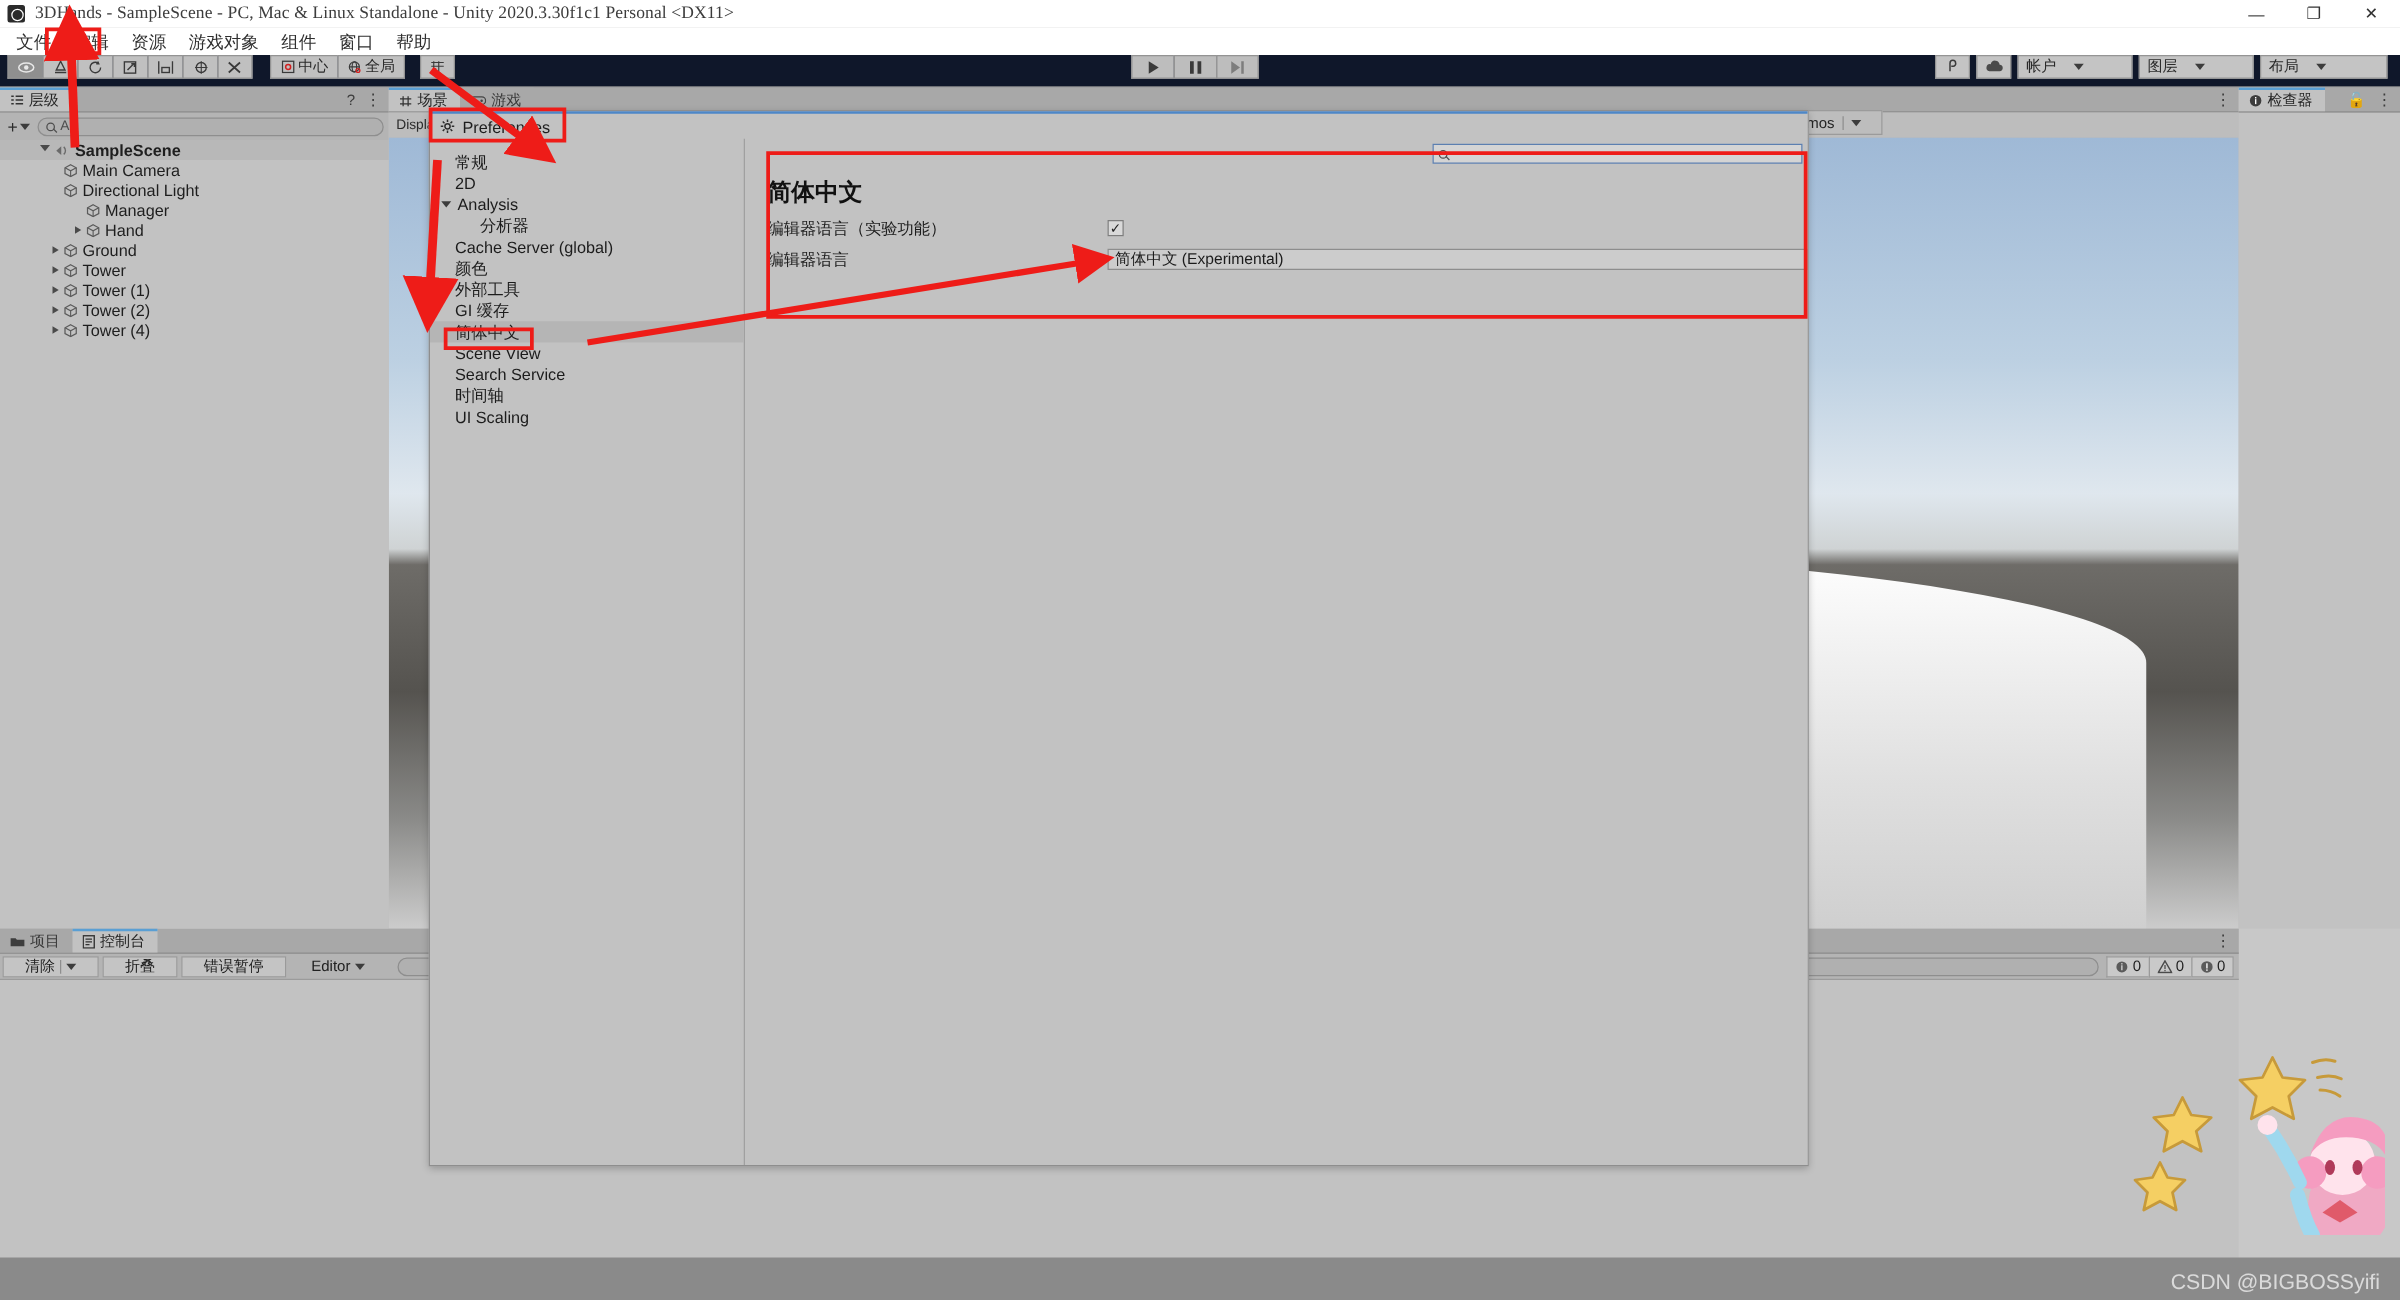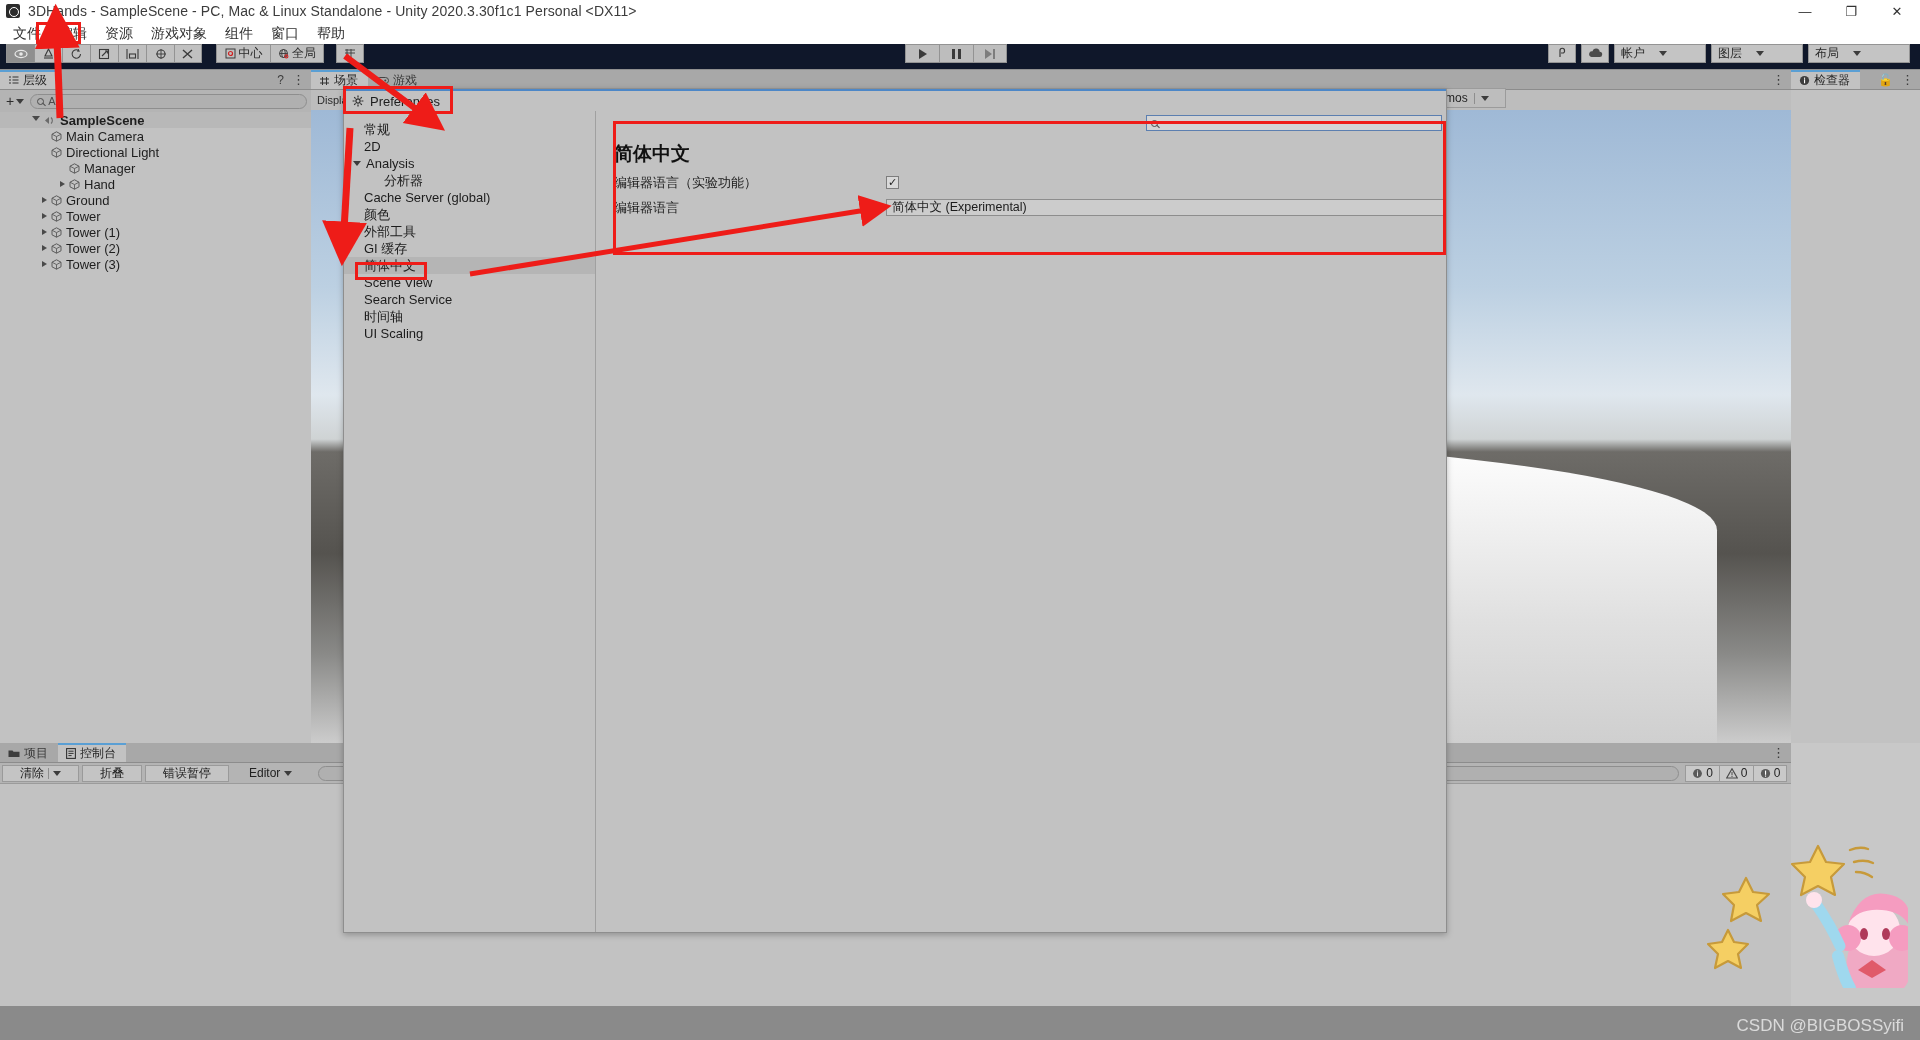--- a/index.html
+++ b/index.html
@@ -17,21 +17,21 @@
     background: #ffffff; display: flex; align-items: center;
   }
   .titlebar .app-icon {
     width: 14px; height: 14px; margin-left: 6px; margin-right: 8px;
     background: #2b2b2b; border-radius: 2px; position: relative;
   }
   .titlebar .app-icon::after {
     content:""; position:absolute; left:3px; top:3px; width:8px; height:8px;
     border:1.5px solid #ffffff; border-radius:50%;
   }
-  .titlebar .title-text { font-size: 14px; color: #3c3c3c; letter-spacing: 0.1px; }
+  .titlebar .title-text { font-size: 14px; color: #3c3c3c; letter-spacing: 0.1px; font-family: Liberation Serif, serif; }
   .winbtns { position: absolute; right: 0; top: 0; height: 22px; display: flex; }
   .winbtn { width: 46px; height: 22px; display:flex; align-items:center; justify-content:center;
             font-size: 13px; color: #333; }
 
   
   .menubar {
     position: absolute; left: 0; top: 22px; width: 1920px; height: 22px;
     background: #ffffff; display: flex; align-items: center; padding-left: 4px;
   }
   .menuitem { font-size: 14px; color: #2f2f2f; padding: 1px 9px; line-height: 18px; }
@@ -418,21 +418,21 @@
               <path d="M1 3.2 L5.5 5.6 L10 3.2 M5.5 5.6 V10.2" fill="none" stroke="#5b5b5b" stroke-width="0.9"></path>
             </svg>
             <span>Tower (2)</span>
           </div>
           <div class="hrow" style="padding-left: 42px;">
             <span class="arrow"></span>
             <svg class="cube" viewBox="0 0 11 11">
               <path d="M5.5 0.8 L10 3.2 L10 7.8 L5.5 10.2 L1 7.8 L1 3.2 Z" fill="none" stroke="#5b5b5b" stroke-width="1"></path>
               <path d="M1 3.2 L5.5 5.6 L10 3.2 M5.5 5.6 V10.2" fill="none" stroke="#5b5b5b" stroke-width="0.9"></path>
             </svg>
-            <span>Tower (3)</span>
+            <span>Tower (4)</span>
           </div>
         </div>
     </div>
   </div>
 
   <div class="panel" id="sceneview">
     <div class="panel-tabbar">
       <div class="ptab">
         <svg width="11" height="10" viewBox="0 0 11 10">
             <path d="M1 3h9M1 7h9M3.5 1v8M7.5 1v8" stroke="#333" stroke-width="1"></path>

